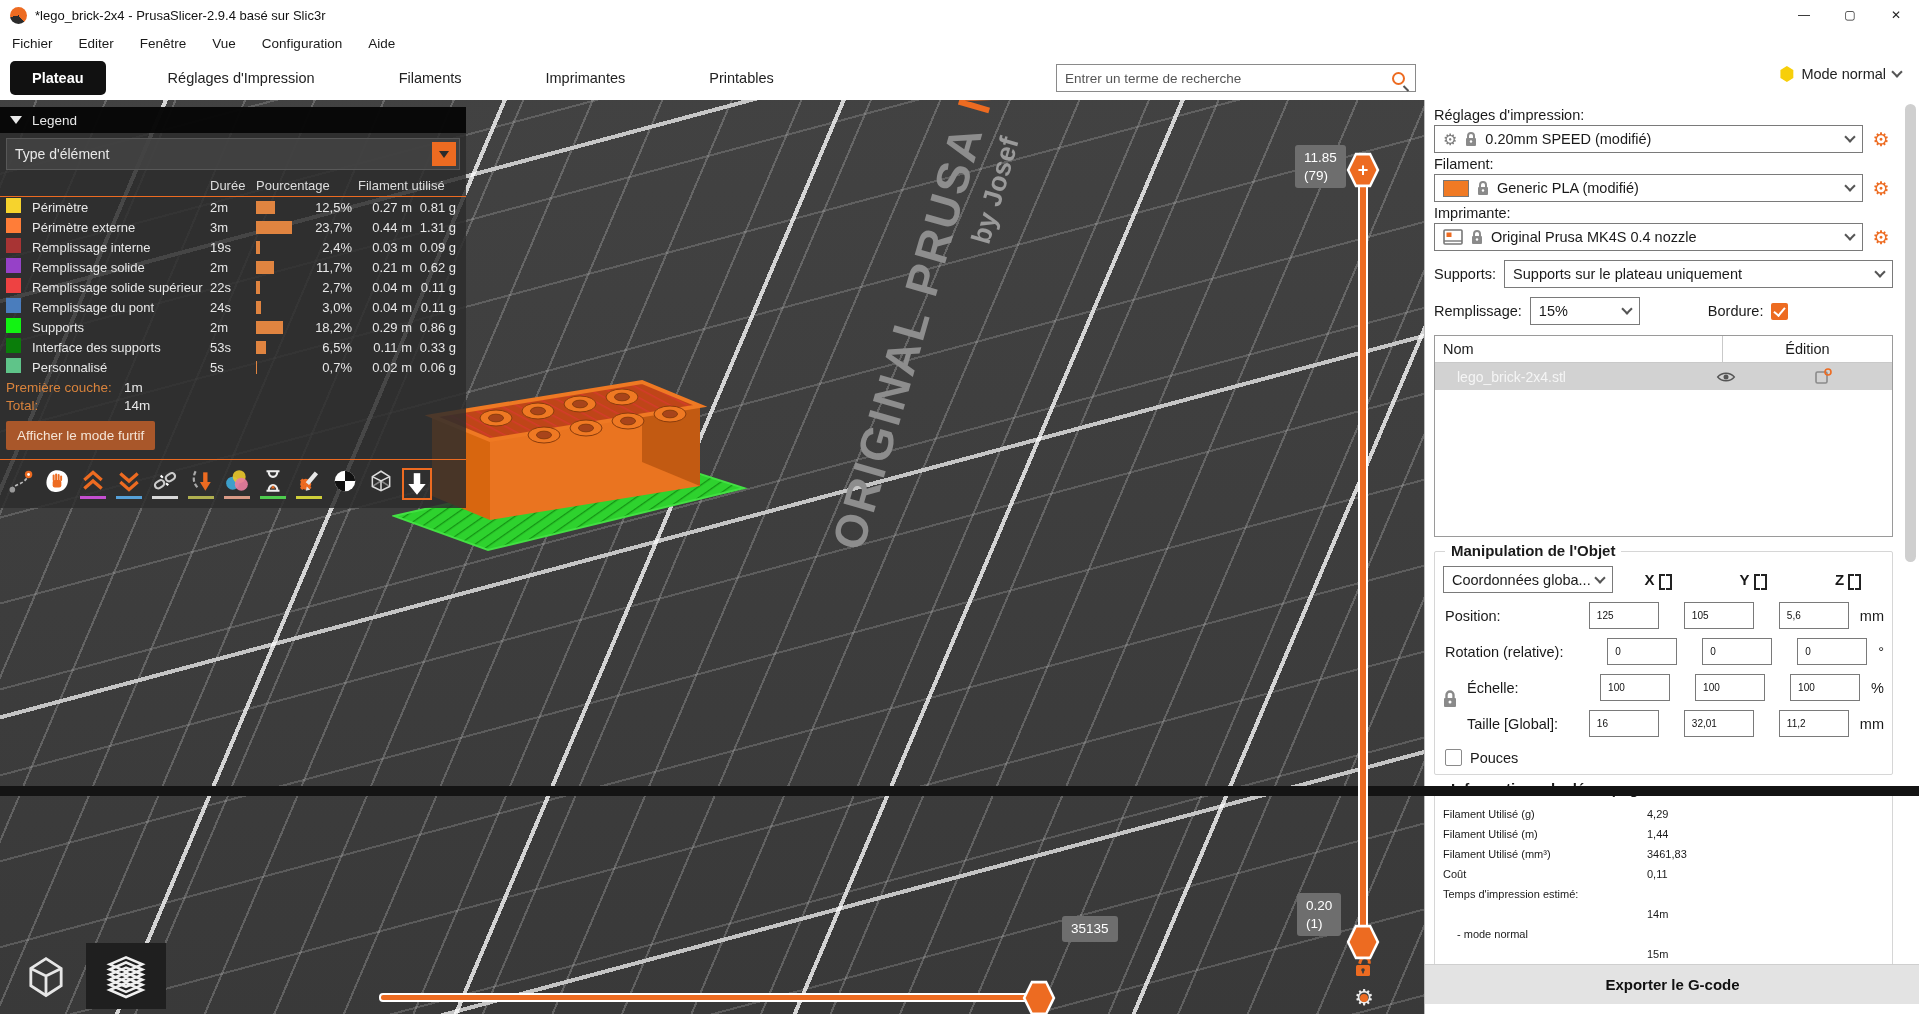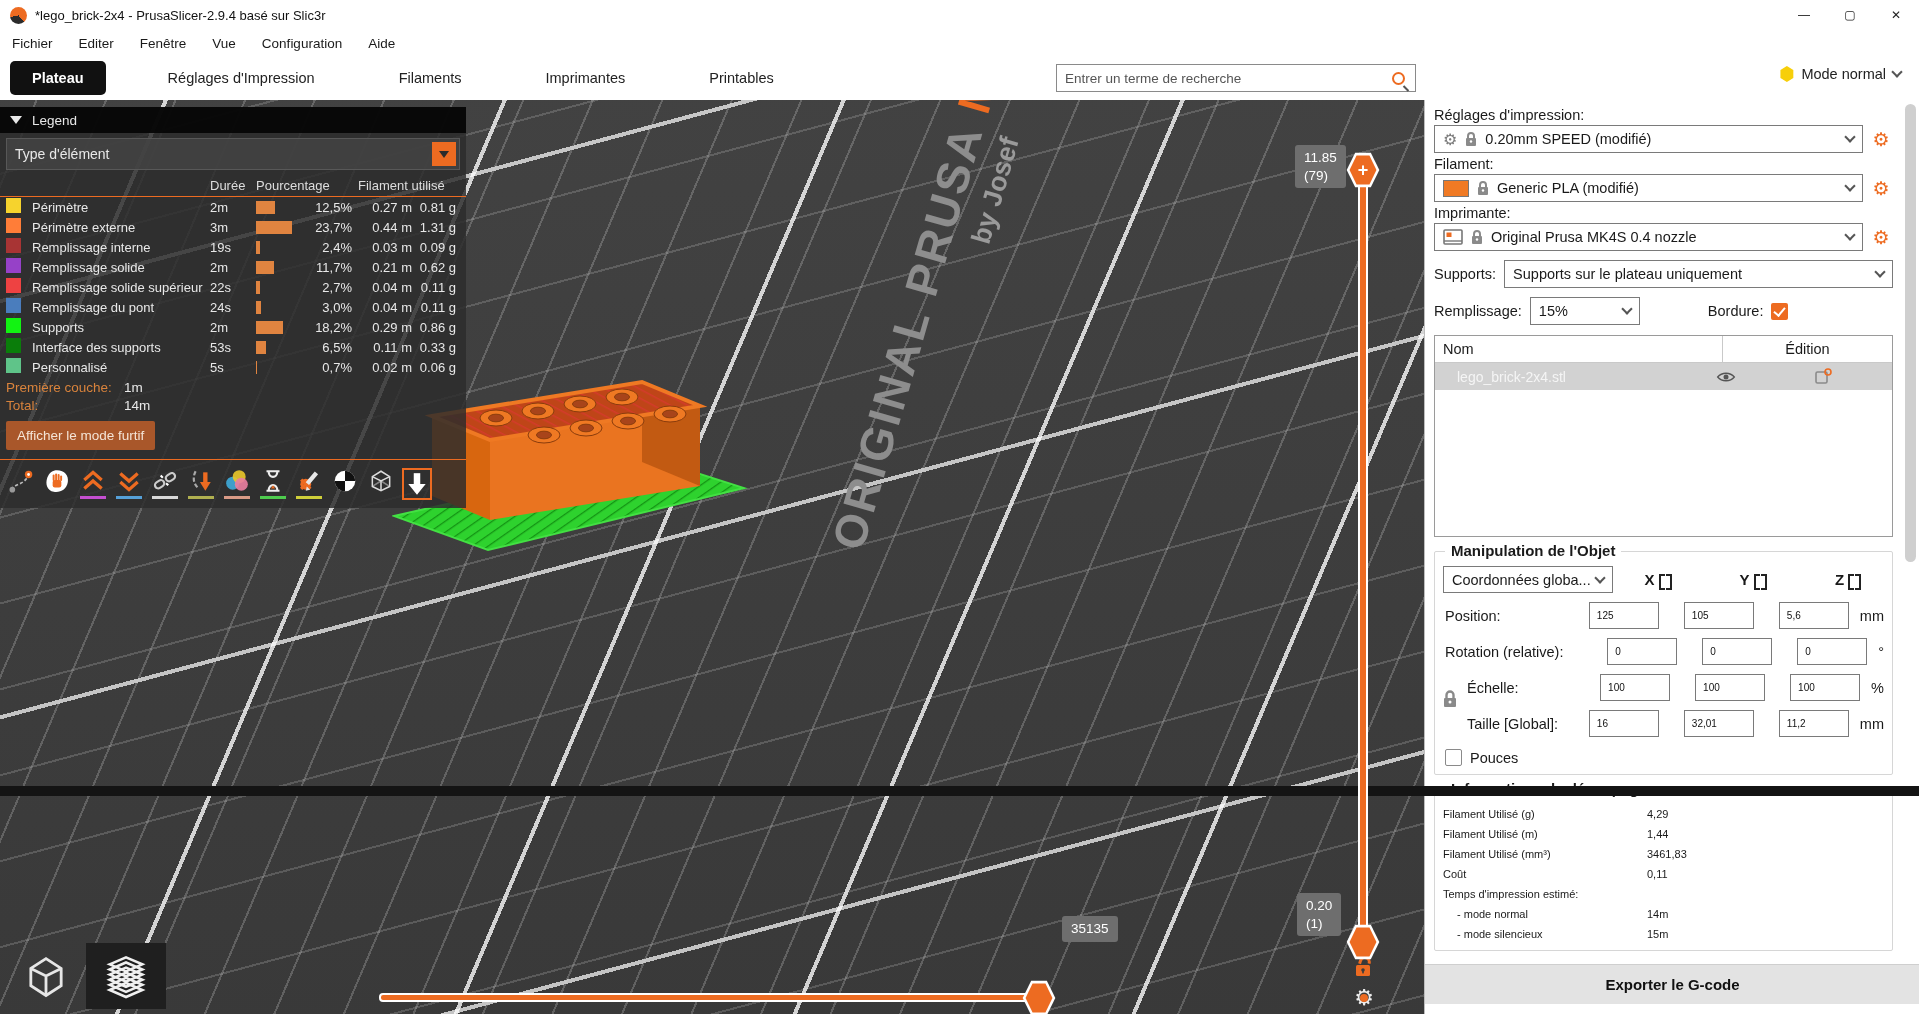--- a/index.html
+++ b/index.html
@@ -176,21 +176,21 @@
   .man-row .lbl { width:170px; padding-left:2px; }
   .man-row.indent .lbl { padding-left:24px; }
   .man-row input { width:70px; height:27px; border:1px solid #7a7a7a; font-size:10px;
     padding-left:7px; margin-right:25px; font-family:"Liberation Sans",sans-serif; color:#111; }
   .man-row .unit { font-size:14.5px; margin-left:-14px; }
   .man-lock { position:absolute; left:6px; top:136px; }
   .pouces { display:flex; align-items:center; gap:8px; margin:12px 0 4px 2px; }
 
   .info-row { display:flex; margin-top:8px; font-size:11px; }
   .info-row .k { width:204px; }
-  .info-row.indent .k { padding-left:14px; }
+  .info-row.indent .k { padding-left:14px;margin-top:20px; }
 
   .export-btn { position:absolute; left:0; bottom:10px; width:495px; height:40px; background:#e3e3e3;
     border-top:1px solid #cfcfcf; display:flex; align-items:center; justify-content:center;
     font-weight:bold; font-size:15px; color:#111; }
 
   .sb-scroll { position:absolute; right:3px; top:4px; width:11px; height:458px; background:#cfcfcf;
     border-radius:6px; }
 
   .bottomstrip { position:absolute; left:0; bottom:0; width:1919px; height:10px; background:#141414; }
 

